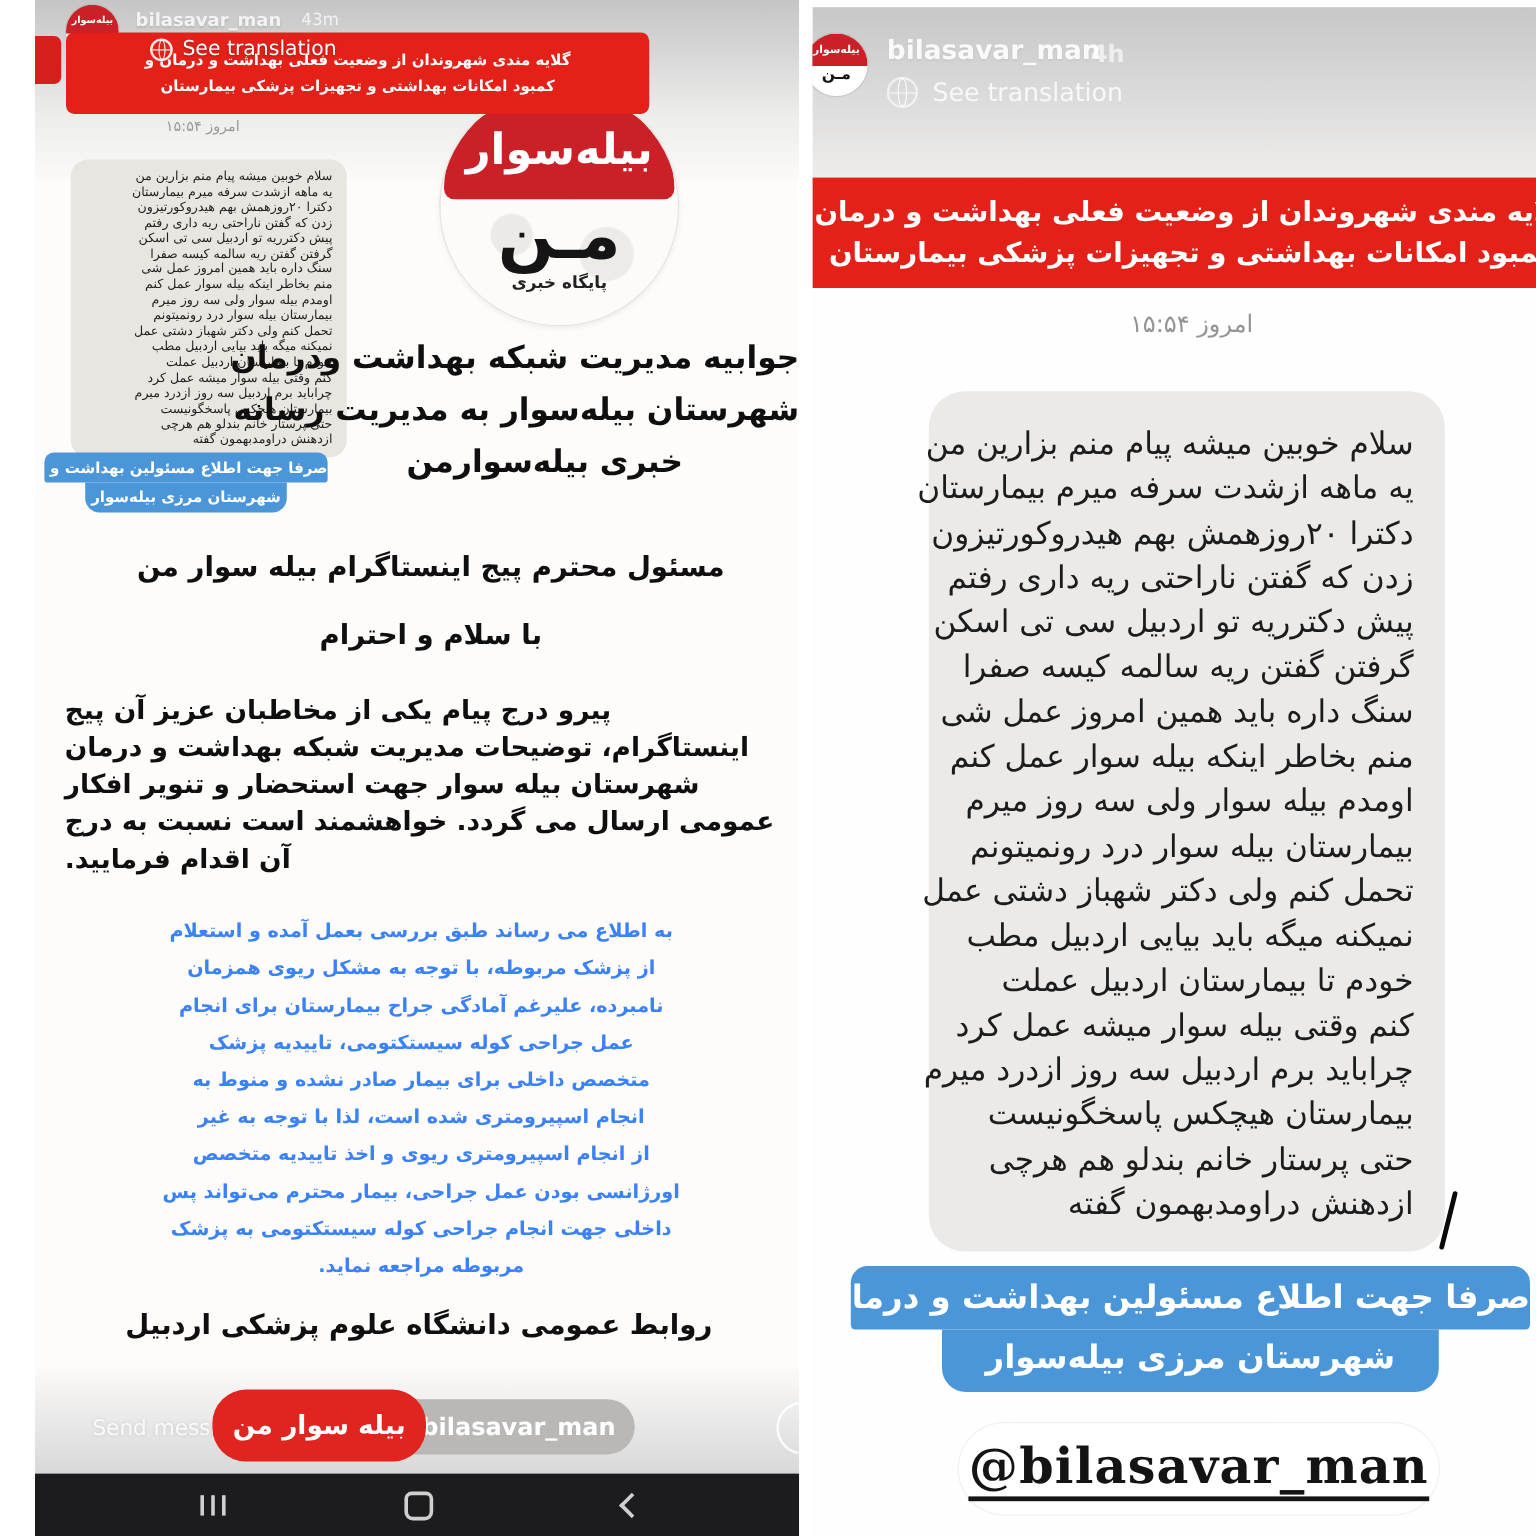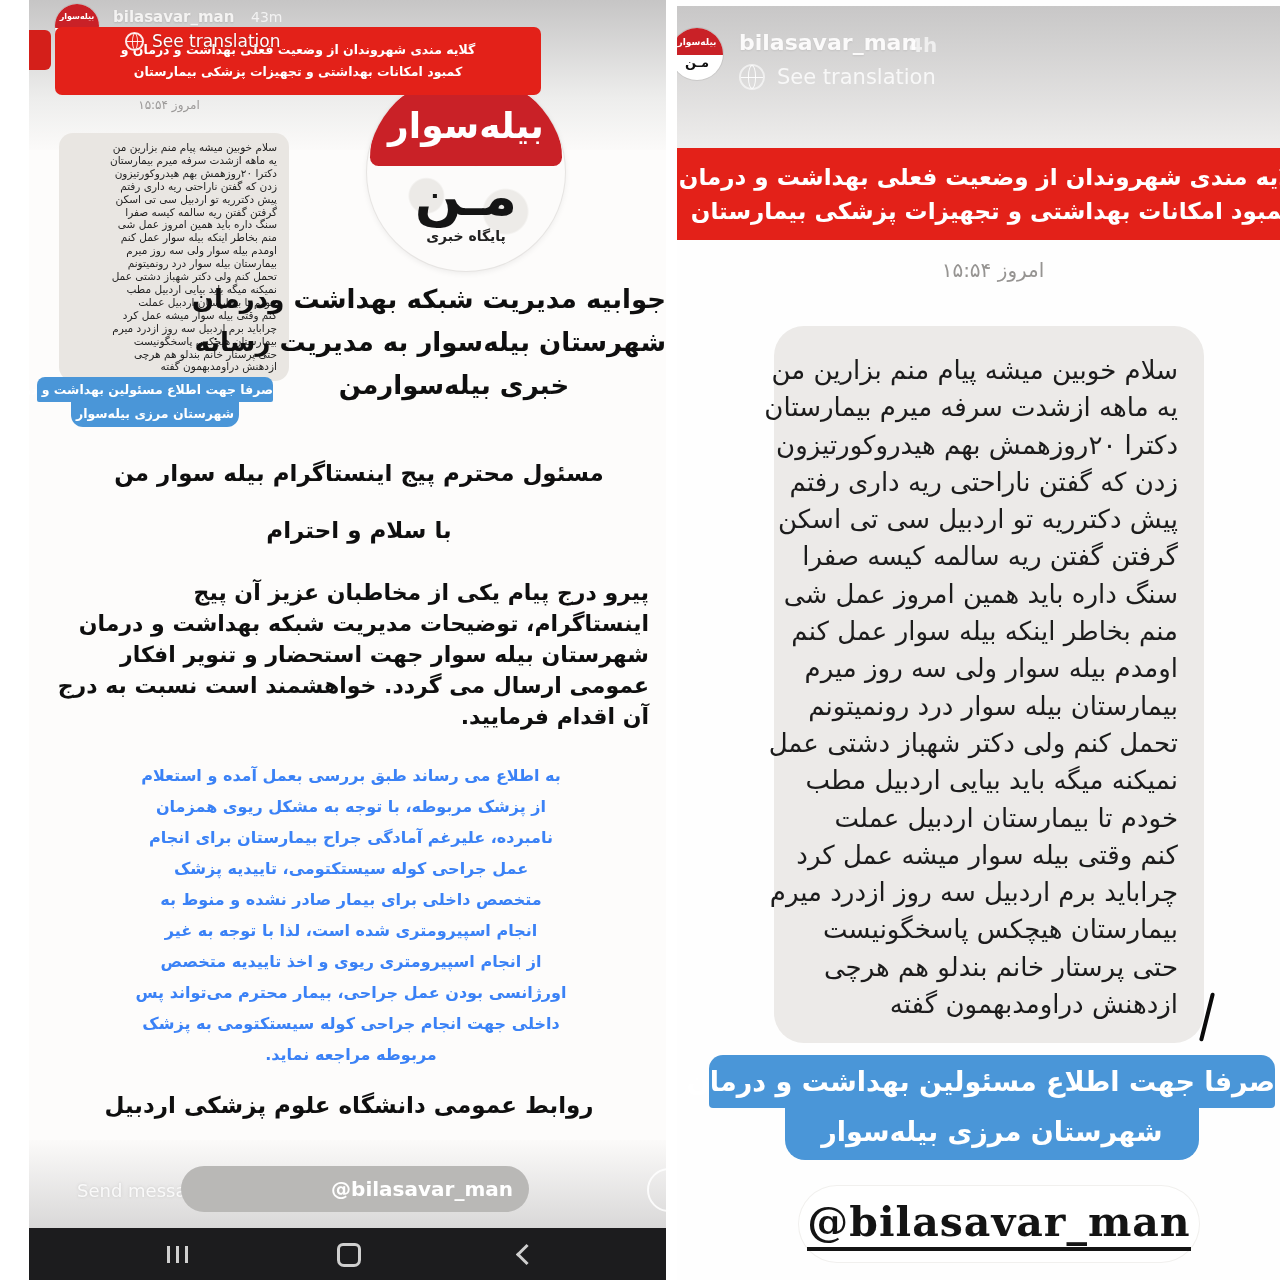--- a/index.html
+++ b/index.html
@@ -51,21 +51,21 @@
     border-radius:85px 85px 10px 10px;display:flex;align-items:center;justify-content:center;
     color:#fff;font-size:36px;font-weight:bold;}
   .l-logo-name{position:absolute;left:0;right:0;top:94px;text-align:center;font-size:55px;
     font-weight:bold;color:#151515;line-height:58px;}
   .l-logo-sub{position:absolute;left:0;right:0;top:155px;text-align:center;font-size:14px;
     font-weight:bold;color:#222;}
   .l-heading{position:absolute;left:213px;top:278px;width:424px;text-align:center;font-size:26px;
     font-weight:800;line-height:43px;color:#0f0f0f;}
   .l-sal1{position:absolute;left:40px;top:460px;width:580px;text-align:center;font-size:23px;font-weight:800;color:#0f0f0f;white-space:nowrap;}
   .l-sal2{position:absolute;left:40px;top:517px;width:580px;text-align:center;font-size:23px;font-weight:800;color:#0f0f0f;}
-  .l-para1{position:absolute;left:25px;top:577px;width:595px;text-align:right;font-size:22px;
+  .l-para1{position:absolute;left:25px;top:577px;width:595px;text-align:left;font-size:22px;
     font-weight:800;line-height:31px;color:#0f0f0f;}
   .l-para2{position:absolute;left:18px;top:760px;width:608px;text-align:center;font-size:16px;
     font-weight:800;line-height:31px;color:#3b82f6;}
   .l-signature{position:absolute;left:40px;top:1092px;width:560px;text-align:center;font-size:23px;
     font-weight:800;color:#0f0f0f;white-space:nowrap;}
   .l-send{position:absolute;left:48px;top:1180px;font-size:18px;color:rgba(255,255,255,.85);
     text-shadow:0 0 3px rgba(120,120,120,.25);}
   .l-mention-gray{position:absolute;left:152px;top:1166px;width:348px;height:46px;background:#b9b8b6;
     border-radius:25px;display:flex;align-items:center;justify-content:flex-end;padding-right:16px;
     box-sizing:border-box;color:#fff;font-size:20px;font-weight:bold;}
@@ -205,20 +205,21 @@
         <div>مربوطه مراجعه نماید.</div>
       </div>
 
     <div class="l-signature" dir="rtl">روابط عمومی دانشگاه علوم پزشکی اردبیل</div>
 
     <div class="l-send">Send message</div>
 
     <div class="l-mention-gray">
       <span>@bilasavar_man</span>
     </div>
+    <div class="l-mention-red" dir="rtl">بیله سوار من</div>
 
     <div class="l-camera"></div>
 
     <nav class="l-navbar">
       <span class="nav-recents">
           <i></i>
           <i></i>
           <i></i>
         </span>
       <span class="nav-home"></span>

